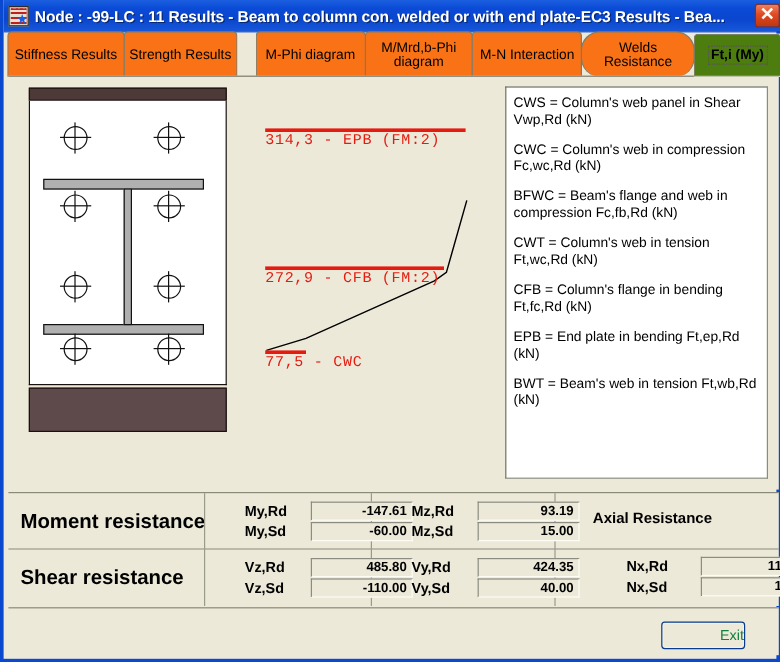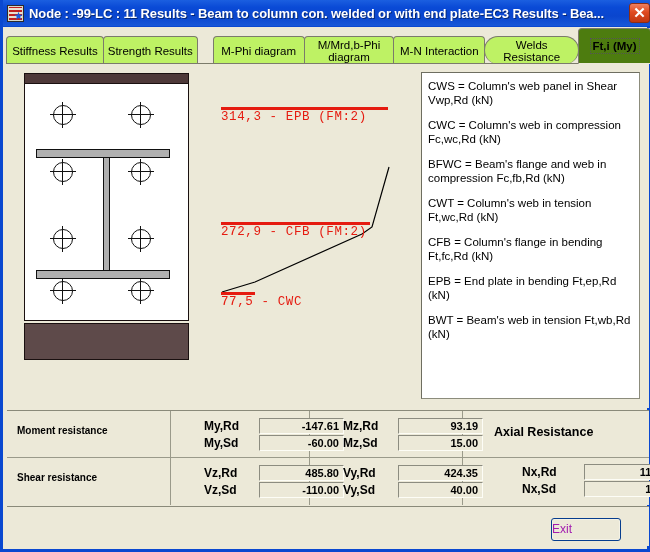--- a/index.html
+++ b/index.html
@@ -102,22 +102,22 @@
     left: 3px; top: 28px;
     width: 644px;
     height: 36px;
     display: flex;
     align-items: flex-end;
     background: #ECE9D8;
   }
   .tab {
     position: relative;
     box-sizing: border-box;
-    height: 28px;
-    background: #bef264;
+    height: 38px;
+    background: #f97316;
     border: 1px solid #7B7B6B;
     border-bottom: none;
     border-radius: 4px 4px 0 0;
     margin-right: -1px;
     display: flex;
     align-items: center;
     justify-content: center;
     text-align: center;
     font-size: 11.5px;
     color: #000;
@@ -271,21 +271,21 @@
     left: 0;
     width: 642px;
     height: 47px;
     box-sizing: border-box;
   }
   .res-row.r1 { top: 0; border-bottom: 1px solid #9A9A8A; }
   .res-row.r2 { top: 47px; }
   .res-title {
     position: absolute;
     left: 10px; top: 14px;
-    font-size: 10px;
+    font-size: 17px;
     font-weight: bold;
     color: #000;
   }
   .vdiv {
     position: absolute;
     top: 0;
     width: 0; height: 47px;
     border-left: 1px solid #9A9A8A;
   }
   .cellgroup {
@@ -349,22 +349,22 @@
   .exit-btn {
     position: absolute;
     left: 544px; top: 11px;
     width: 70px; height: 23px;
     box-sizing: border-box;
     background: #ECE9D8;
     border: 1px solid #063D8E;
     border-radius: 3px;
     box-shadow: inset 0 0 0 1px #F4F2E6;
     font-size: 12px;
-    color: #a21caf;
-    text-align: left;
+    color: #15803d;
+    text-align: right;
     line-height: 21px;
     cursor: pointer;
   }
 </style>
 </head>
 <body>
 
 <div id="app">
   <div class="win-frame">
 

